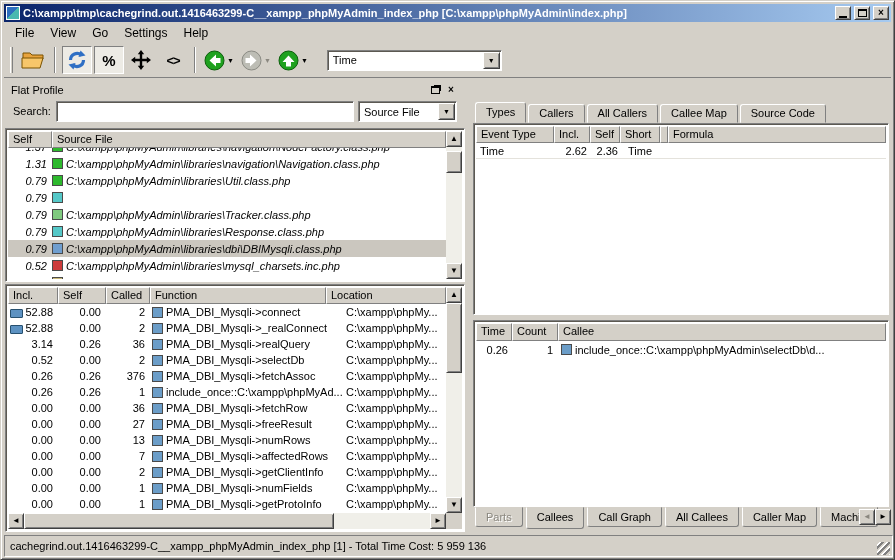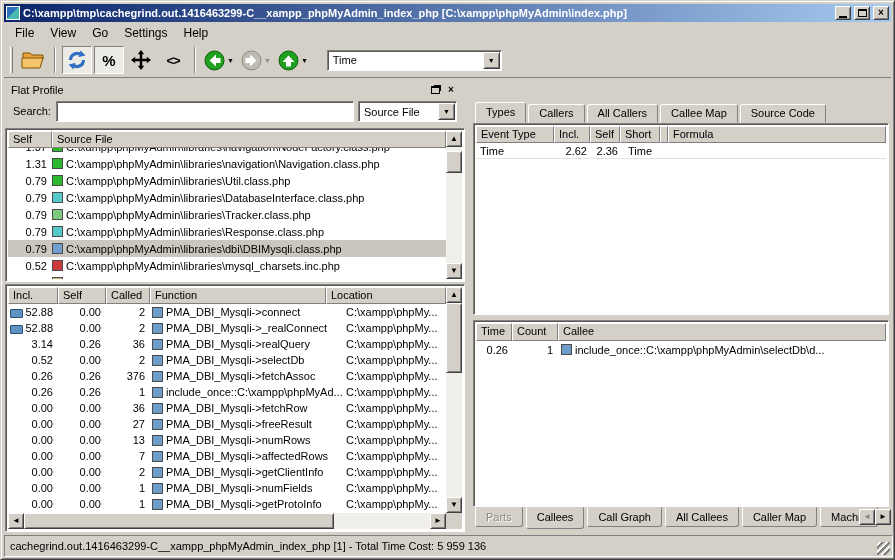--- a/index.html
+++ b/index.html
@@ -69,21 +69,21 @@
   
   .sbbtn { width:16px; height:16px; flex:none; display:flex; align-items:center; justify-content:center;
     font-size:8px; line-height:8px; background:#d4d0c8; border:1px solid; border-color:#fff #404040 #404040 #fff;
     box-shadow: inset 1px 1px 0 #d4d0c8, inset -1px -1px 0 #808080; }
   .sbthumb { background:#d4d0c8; border:1px solid; border-color:#fff #404040 #404040 #fff;
     box-shadow: inset 1px 1px 0 #d4d0c8, inset -1px -1px 0 #808080; }
 
   
   .file-frame { position:absolute; left:4px; top:127px; width:460px; height:154px; }
   .file-head { position:absolute; left:2px; top:2px; right:18px; height:17px; display:flex; }
-  .file-rows { position:absolute; left:2px; top:19px; right:18px; bottom:2px; overflow:hidden; background:#fff; }
+  .file-rows { position:absolute; left:2px; top:19px; right:18px; bottom:2px; overflow:hidden; background:#fff;font-style:italic; }
   .flrow { display:flex; height:17px; align-items:center; white-space:nowrap; }
   .flrow.sel { background:#cbc7bf; }
   .c-self { width:44px; flex:none; text-align:right; padding-right:5px; }
   .sq { width:11px; height:11px; flex:none; border:1px solid #4a4a4a; margin-right:3px; }
   .c-path { overflow:hidden; white-space:nowrap; }
   .file-sbv { position:absolute; right:2px; top:2px; width:16px; bottom:2px; background:#f0efe9; }
   .file-sbv .thumb1 { position:absolute; left:0; top:20px; width:16px; height:22px; }
   .file-sbv .up { position:absolute; left:0; top:0; }
   .file-sbv .down { position:absolute; left:0; bottom:0; }
 
@@ -286,21 +286,20 @@
         <span class="c-path">C:\xampp\phpMyAdmin\libraries\navigation\Navigation.class.php</span>
       </div>
       <div class="flrow">
         <span class="c-self">0.79</span>
         <span class="sq" style="background: rgb(45, 185, 45);"></span>
         <span class="c-path">C:\xampp\phpMyAdmin\libraries\Util.class.php</span>
       </div>
       <div class="flrow">
         <span class="c-self">0.79</span>
         <span class="sq" style="background: rgb(85, 200, 200);"></span>
-        <span class="c-path">C:\xampp\phpMyAdmin\libraries\DatabaseInterface.class.php</span>
       </div>
       <div class="flrow">
         <span class="c-self">0.79</span>
         <span class="sq" style="background: rgb(127, 202, 127);"></span>
         <span class="c-path">C:\xampp\phpMyAdmin\libraries\Tracker.class.php</span>
       </div>
       <div class="flrow">
         <span class="c-self">0.79</span>
         <span class="sq" style="background: rgb(85, 200, 200);"></span>
         <span class="c-path">C:\xampp\phpMyAdmin\libraries\Response.class.php</span>

